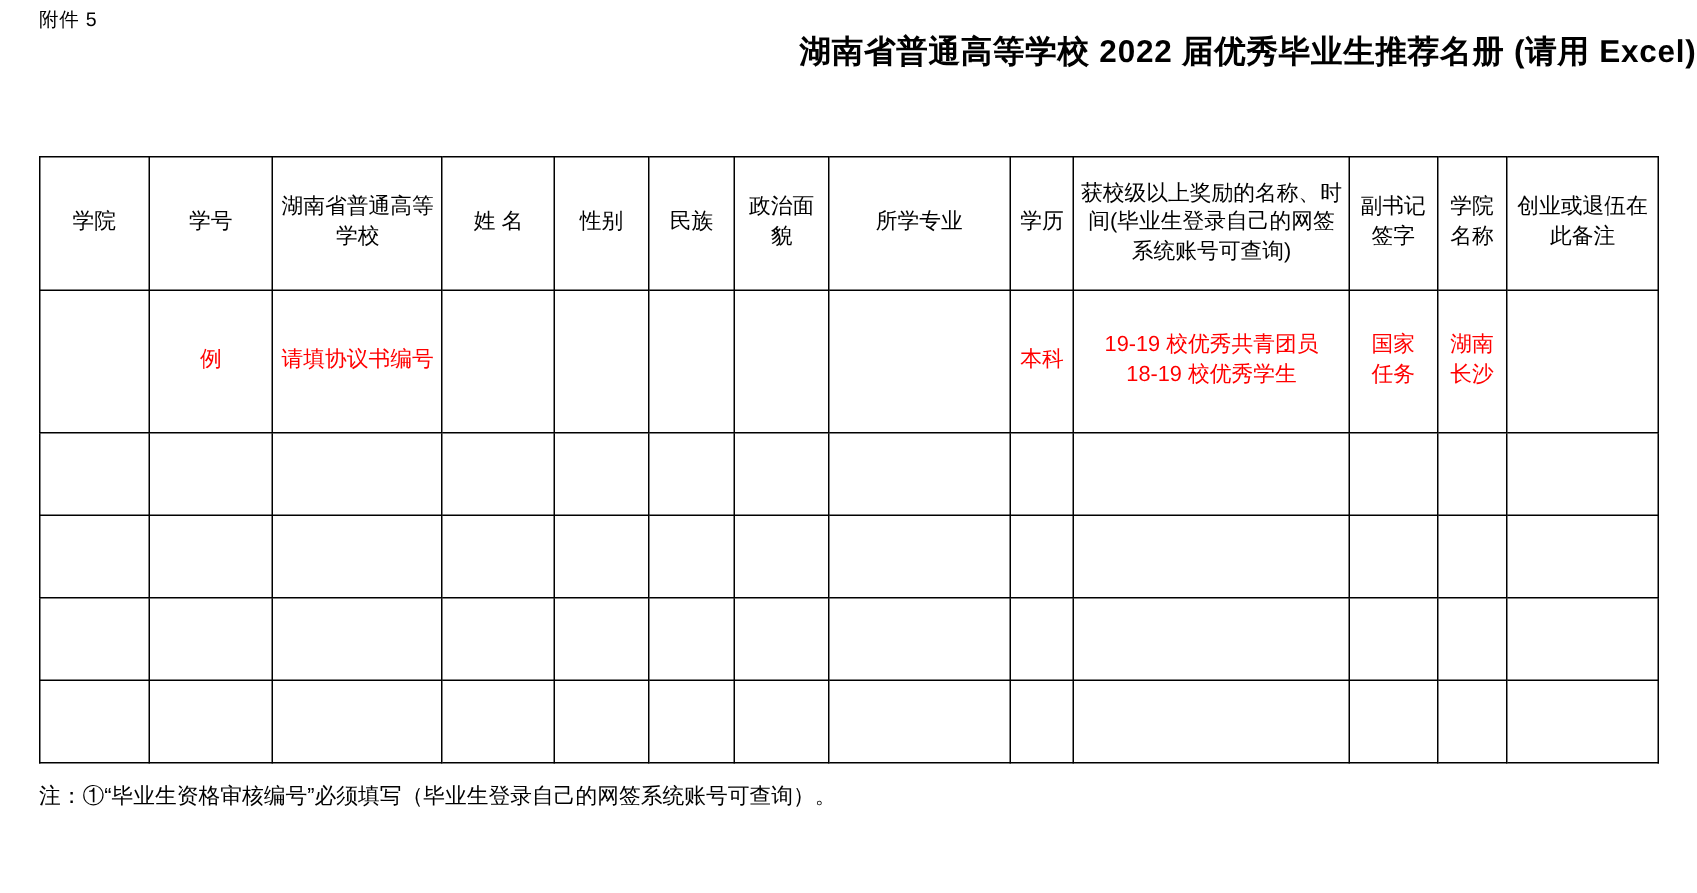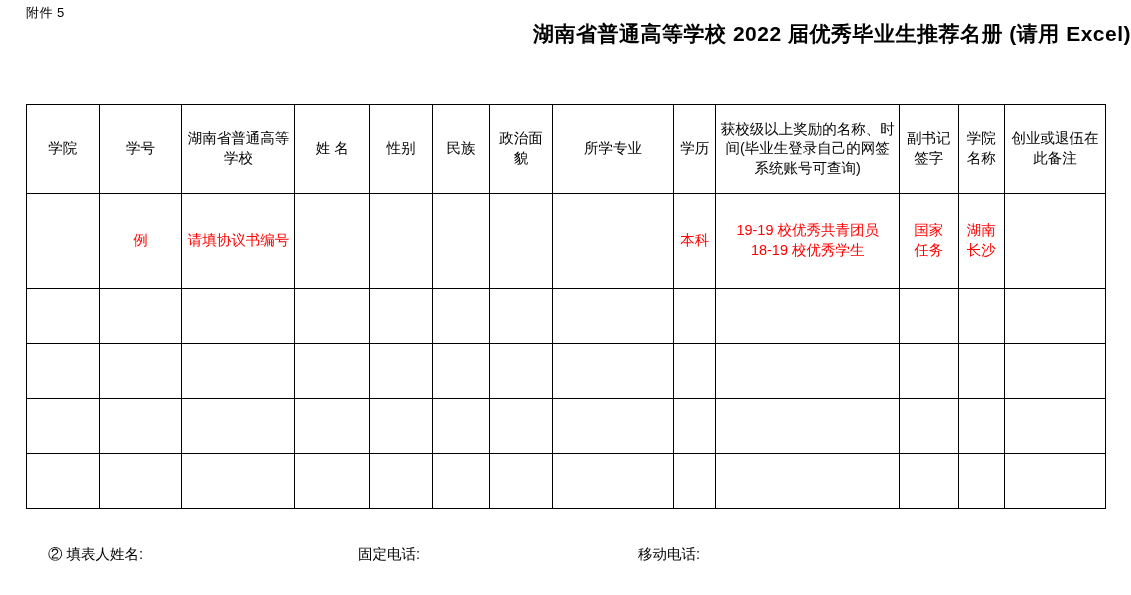--- a/index.html
+++ b/index.html
@@ -236,20 +236,16 @@
         <td></td>
         <td></td>
         <td></td>
         <td></td>
         <td></td>
         <td></td>
       </tr>
     </tbody>
   </table>
 
-
-  <div class="note2">
-    <span class="n2-a">② 填表人姓名:</span>
-    <span class="n2-b">固定电话:</span>
-    <span class="n2-c">移动电话:</span>
-  </div>
+  <div class="notes">注：①“毕业生资格审核编号”必须填写（毕业生登录自己的网签系统账号可查询）。</div>
+
 
 </div>
 
 </body></html>

